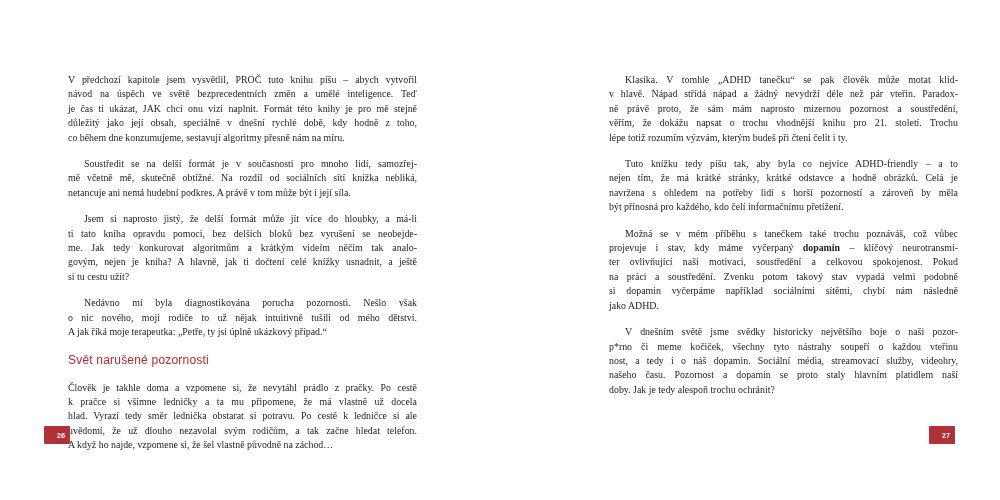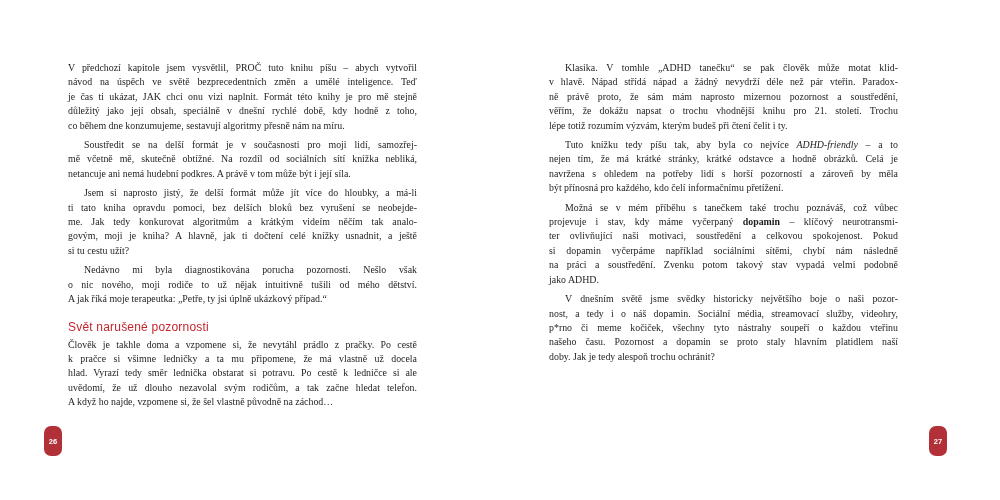--- a/index.html
+++ b/index.html
@@ -13,81 +13,82 @@
     color: var(--body, #1e1e1e);
   }
   .text-col {
     position: absolute;
     top: 61px;
     width: 349px;
     font-size: 9.9px;
     line-height: 14.4px;
   }
   #col-left  { left: 68px; }
-  #col-right { left: 549px; }
-  .paragraph { margin: 0 0 5px 0; }
+  #col-right { left: 609px; }
+  .paragraph { margin: 12px 0 5px 0; }
   .line {
     text-align: justify;
     text-align-last: justify;
     white-space: nowrap;
   }
   .line.last { text-align-last: left; }
   .paragraph.indent .line:first-child { padding-left: 16px; }
   .bold { font-weight: bold; }
-  .italic { font-style: italic; }
+  .italic { }
   .section-heading {
     font-family: "Liberation Sans", sans-serif;
     font-weight: normal;
     font-size: 12px;
     line-height: 17px;
     letter-spacing: 0.2px;
     color: var(--accent, #c5242c);
     margin: 12px 0 2px 0;
   }
   .page-num {
     position: absolute;
     top: 426px;
     width: 18px;
-    height: 30px;
+    height: 18px;
     background: var(--badge, #b23138);
     color: #ffffff;
     font-family: "Liberation Sans", sans-serif;
     font-weight: bold;
     font-size: 7.5px;
     display: flex;
     align-items: center;
     justify-content: center;
-    border-radius: 7px;
+    border-radius: 1px;
+    padding-left: 8px;
   }
   #pn-left  { left: 44px; }
   #pn-right { left: 929px; text-align: center; }
 </style>
 </head>
 <body>
 
 <div class="spread">
   <div>
     <div class="text-col" id="col-left">
         <div class="paragraph">
           <div class="line"><span>V předchozí kapitole jsem vysvětlil, PROČ tuto knihu píšu – abych vytvořil</span></div>
           <div class="line"><span>návod na úspěch ve světě bezprecedentních změn a umělé inteligence. Teď</span></div>
           <div class="line"><span>je čas ti ukázat, JAK chci onu vizi naplnit. Formát této knihy je pro mě stejně</span></div>
           <div class="line"><span>důležitý jako její obsah, speciálně v dnešní rychlé době, kdy hodně z toho,</span></div>
           <div class="line last"><span>co během dne konzumujeme, sestavují algoritmy přesně nám na míru.</span></div>
         </div>
         <div class="paragraph indent">
-          <div class="line"><span>Soustředit se na delší formát je v současnosti pro moji lidí, samozřej-</span></div>
+          <div class="line"><span>Soustředit se na delší formát je v současnosti pro mnoho lidí, samozřej-</span></div>
           <div class="line"><span>mě včetně mě, skutečně obtížné. Na rozdíl od sociálních sítí knížka nebliká,</span></div>
           <div class="line last"><span>netancuje ani nemá hudební podkres. A právě v tom může být i její síla.</span></div>
         </div>
         <div class="paragraph indent">
           <div class="line"><span>Jsem si naprosto jistý, že delší formát může jít více do hloubky, a má-li</span></div>
           <div class="line"><span>ti tato kniha opravdu pomoci, bez delších bloků bez vyrušení se neobejde-</span></div>
           <div class="line"><span>me. Jak tedy konkurovat algoritmům a krátkým videím něčím tak analo-</span></div>
-          <div class="line"><span>govým, moji je kniha? A hlavně, jak ti dočtení celé knížky usnadnit, a ještě</span></div>
+          <div class="line"><span>govým, nejen je kniha? A hlavně, jak ti dočtení celé knížky usnadnit, a ještě</span></div>
           <div class="line last"><span>si tu cestu užít?</span></div>
         </div>
         <div class="paragraph indent">
           <div class="line"><span>Nedávno mi byla diagnostikována porucha pozornosti. Nešlo však</span></div>
           <div class="line"><span>o nic nového, moji rodiče to už nějak intuitivně tušili od mého dětství.</span></div>
           <div class="line last"><span>A jak říká moje terapeutka: „Petře, ty jsi úplně ukázkový případ.“</span></div>
         </div>
         <div class="section-heading">Svět narušené pozornosti</div>
         <div class="paragraph">
           <div class="line"><span>Člověk je takhle doma a vzpomene si, že nevytáhl prádlo z pračky. Po cestě</span></div>
@@ -111,27 +112,27 @@
         <div class="paragraph indent">
           <div class="line"><span>Tuto knížku tedy píšu tak, aby byla co nejvíce </span><span class="italic">ADHD-friendly</span><span> – a to</span></div>
           <div class="line"><span>nejen tím, že má krátké stránky, krátké odstavce a hodně obrázků. Celá je</span></div>
           <div class="line"><span>navržena s ohledem na potřeby lidí s horší pozorností a zároveň by měla</span></div>
           <div class="line last"><span>být přínosná pro každého, kdo čelí informačnímu přetížení.</span></div>
         </div>
         <div class="paragraph indent">
           <div class="line"><span>Možná se v mém příběhu s tanečkem také trochu poznáváš, což vůbec</span></div>
           <div class="line"><span>projevuje i stav, kdy máme vyčerpaný </span><span class="bold">dopamin</span><span> – klíčový neurotransmi-</span></div>
           <div class="line"><span>ter ovlivňující naši motivaci, soustředění a celkovou spokojenost. Pokud</span></div>
+          <div class="line"><span>na práci a soustředění. Zvenku potom takový stav vypadá velmi podobně</span></div>
           <div class="line"><span>si dopamin vyčerpáme například sociálními sítěmi, chybí nám následně</span></div>
-          <div class="line"><span>na práci a soustředění. Zvenku potom takový stav vypadá velmi podobně</span></div>
           <div class="line last"><span>jako ADHD.</span></div>
         </div>
         <div class="paragraph indent">
           <div class="line"><span>V dnešním světě jsme svědky historicky největšího boje o naši pozor-</span></div>
+          <div class="line"><span>p*rno či meme kočiček, všechny tyto nástrahy soupeří o každou vteřinu</span></div>
           <div class="line"><span>nost, a tedy i o náš dopamin. Sociální média, streamovací služby, videohry,</span></div>
-          <div class="line"><span>p*rno či meme kočiček, všechny tyto nástrahy soupeří o každou vteřinu</span></div>
           <div class="line"><span>našeho času. Pozornost a dopamin se proto staly hlavním platidlem naší</span></div>
           <div class="line last"><span>doby. Jak je tedy alespoň trochu ochránit?</span></div>
         </div>
       </div>
     <div class="page-num" id="pn-right">27</div>
   </div>
 </div>
 
 </body></html>

